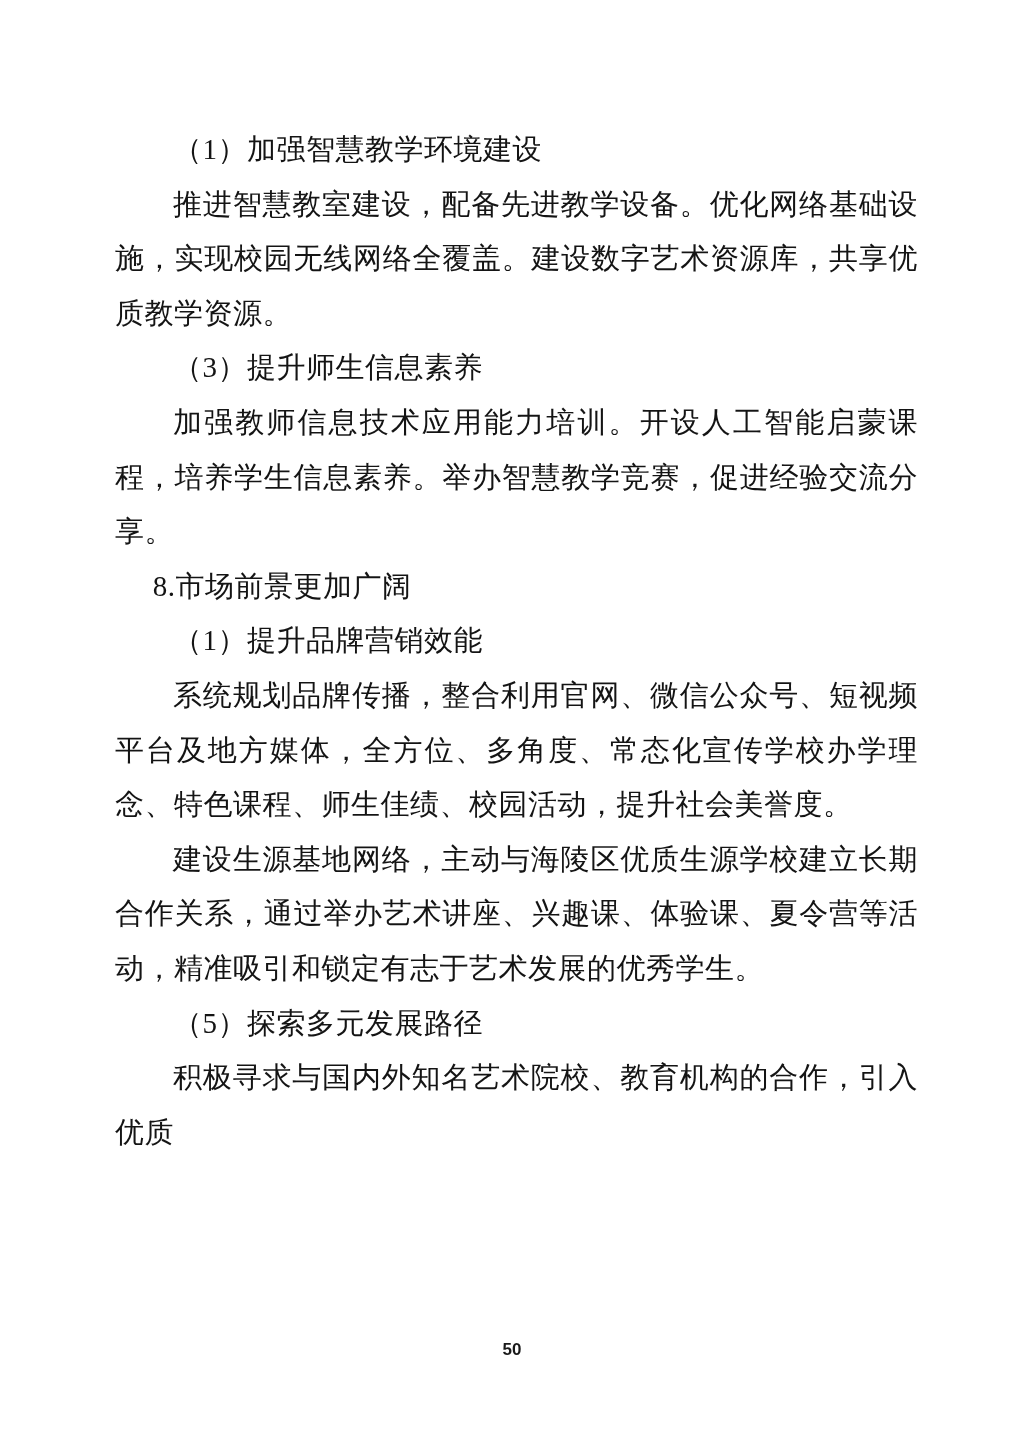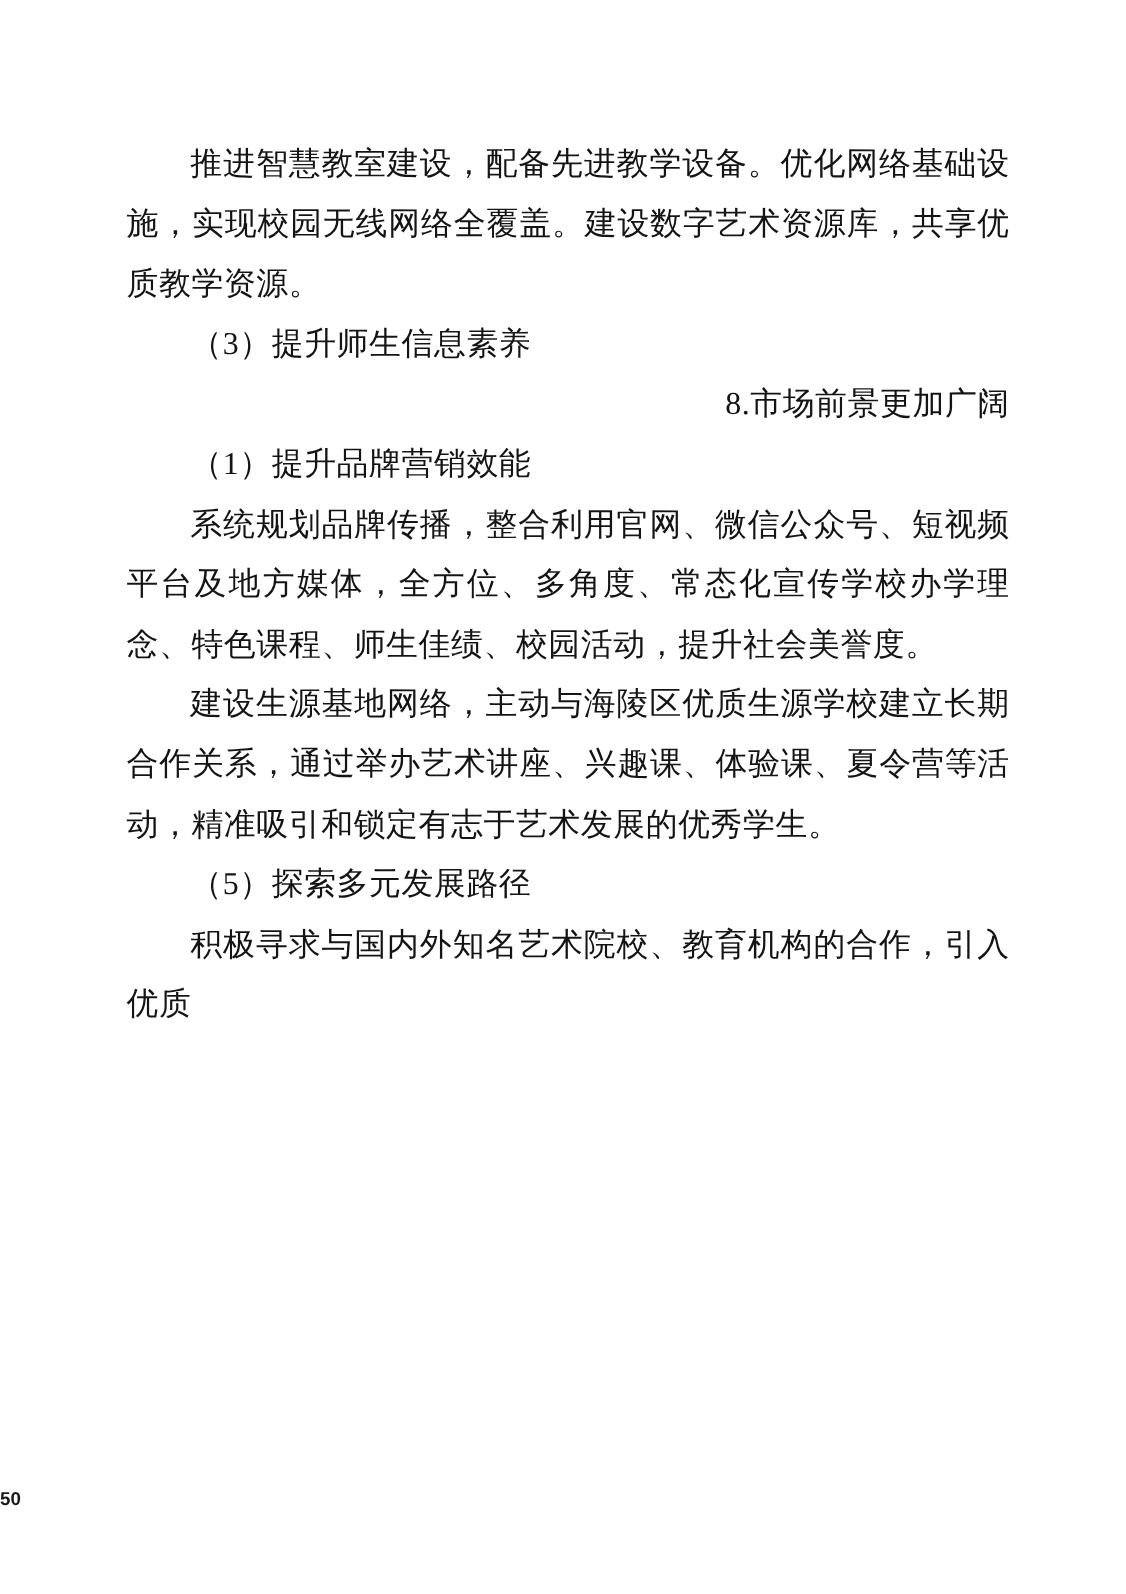--- a/index.html
+++ b/index.html
@@ -27,47 +27,48 @@
     padding: 0;
     font-size: 29px;
     line-height: 54.6px;
     text-align: justify;
     text-justify: inter-ideograph;
     text-indent: 2em;
     letter-spacing: 0.5px;
   }
   p.para.numbered-heading {
     text-indent: 1.3em;
-    text-align: right;
+    text-align: left;
   }
   p.para.subheading {
     text-align: left;
   }
   .page-footer {
     position: absolute;
     left: 0;
     top: 1340px;
     width: 1024px;
-    text-align: left;
-    margin-top: 13px;
+    text-align: center;
   }
   .page-number {
     font-family: "Liberation Sans", "DejaVu Sans", sans-serif;
     font-size: 17px;
     font-weight: 600;
     color: #1a1a1a;
   }
 </style>
 </head>
 <body>
 
 <div class="page">
   <div class="page-body">
+      <p class="para subheading">（1）加强智慧教学环境建设</p>
       <p class="para body">推进智慧教室建设，配备先进教学设备。优化网络基础设施，实现校园无线网络全覆盖。建设数字艺术资源库，共享优质教学资源。</p>
       <p class="para subheading">（3）提升师生信息素养</p>
+      <p class="para body">加强教师信息技术应用能力培训。开设人工智能启蒙课程，培养学生信息素养。举办智慧教学竞赛，促进经验交流分享。</p>
       <p class="para numbered-heading">8.市场前景更加广阔</p>
       <p class="para subheading">（1）提升品牌营销效能</p>
       <p class="para body">系统规划品牌传播，整合利用官网、微信公众号、短视频平台及地方媒体，全方位、多角度、常态化宣传学校办学理念、特色课程、师生佳绩、校园活动，提升社会美誉度。</p>
       <p class="para body">建设生源基地网络，主动与海陵区优质生源学校建立长期合作关系，通过举办艺术讲座、兴趣课、体验课、夏令营等活动，精准吸引和锁定有志于艺术发展的优秀学生。</p>
       <p class="para subheading">（5）探索多元发展路径</p>
       <p class="para body">积极寻求与国内外知名艺术院校、教育机构的合作，引入优质</p>
     </div>
   <div class="page-footer">
     <span class="page-number">50</span>
   </div>

